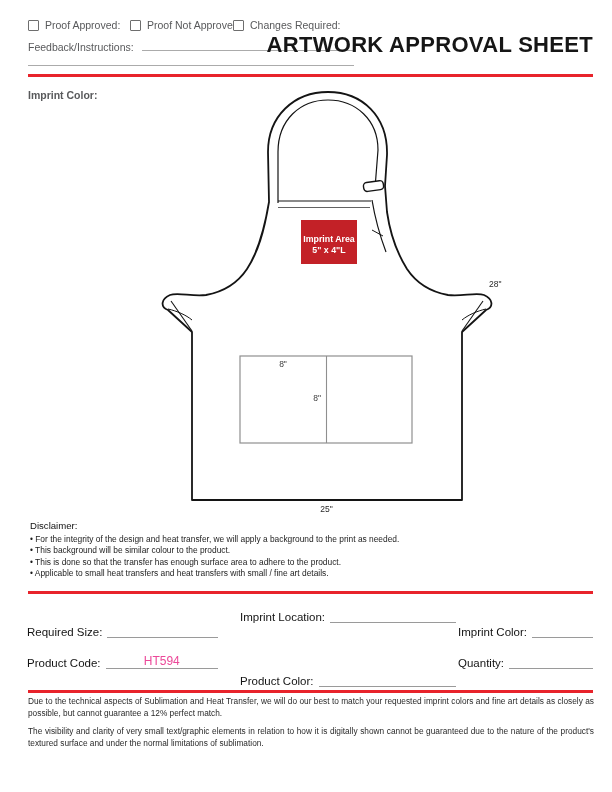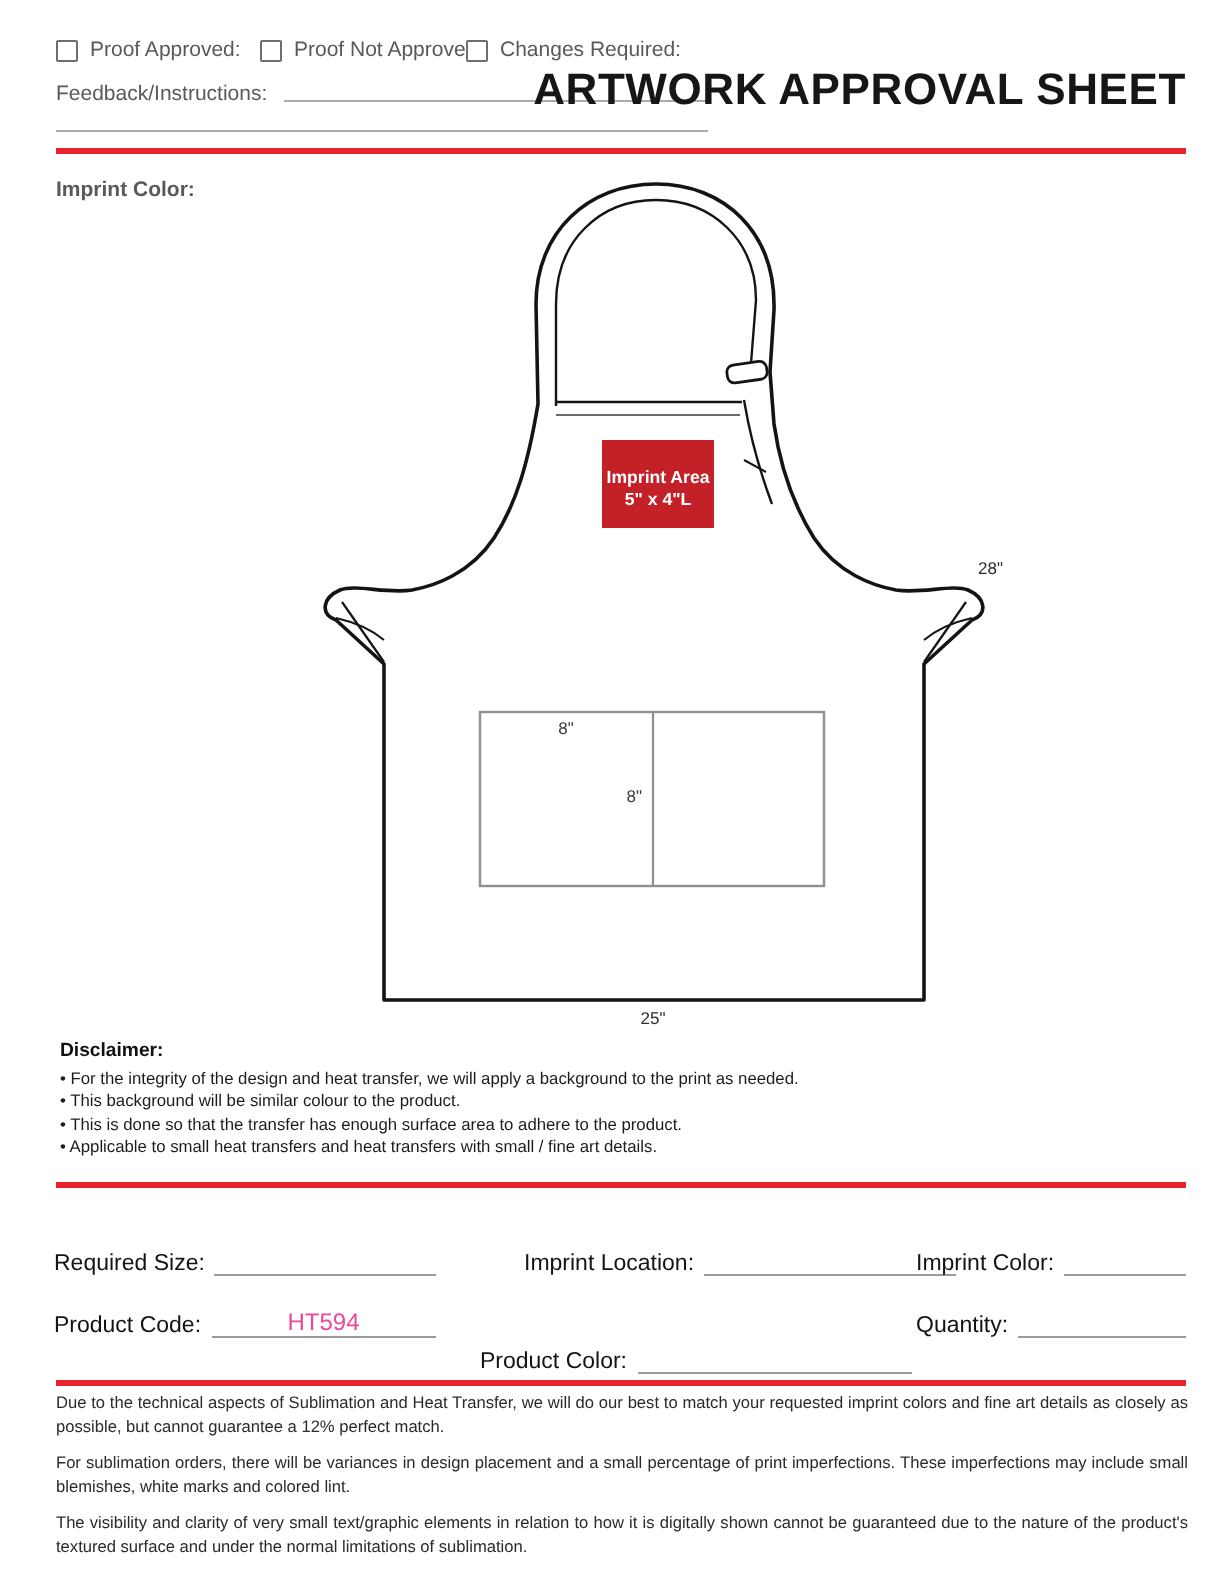--- a/index.html
+++ b/index.html
@@ -29,21 +29,21 @@
   .redline { background: #E8232B; height: 2.5px; width: 565px; left: 28px; }
 
   .imprint-color-label { font-weight: bold; font-size: 10.5px; color: #58595B; }
 
   
   svg.apron { position: absolute; left: 0; top: 0; }
   svg text { font-family: "Liberation Sans", sans-serif; }
 
   
   .disclaimer { left: 30px; top: 520px; width: 556px; }
-  .disclaimer-heading { font-size: 9.6px; font-weight: bold; color: #111; margin-bottom: 3px; }
+  .disclaimer-heading { font-size: 9.6px; font-weight: normal; color: #111; margin-bottom: 3px; }
   .disclaimer-bullet { font-size: 8.4px; line-height: 11.4px; color: #1c1c1c; }
 
   
   .field-cell { display: flex; align-items: flex-end; height: 17px; }
   .field-label { font-size: 11.5px; color: #141414; white-space: nowrap; padding-right: 5px; }
   .field-line {
     flex: 1; border-bottom: 1px solid #9a9a9a;
     text-align: center; font-size: 12px; line-height: 13px; color: #ec4899;
   }
 
@@ -139,21 +139,21 @@
   <div class="disclaimer-bullet">• This is done so that the transfer has enough surface area to adhere to the product.</div>
   <div class="disclaimer-bullet">• Applicable to small heat transfers and heat transfers with small / fine art details.</div>
 </div>
 
 <div class="abs redline" style="top:591px;"></div>
 
 <div class="abs field-cell" style="left:27px; top:621px; width:191px;">
   <span class="field-label">Required Size:</span>
   <span class="field-line"></span>
 </div>
-<div class="abs field-cell" style="left:240px; top:621px; width:216px;margin-left:22px;">
+<div class="abs field-cell" style="left:240px; top:606px; width:216px;">
   <span class="field-label">Imprint Location:</span>
   <span class="field-line"></span>
 </div>
 <div class="abs field-cell" style="left:458px; top:621px; width:135px;">
   <span class="field-label">Imprint Color:</span>
   <span class="field-line"></span>
 </div>
 
 <div class="abs field-cell" style="left:27px; top:652px; width:191px;">
   <span class="field-label">Product Code:</span>
@@ -165,15 +165,14 @@
 </div>
 <div class="abs field-cell" style="left:458px; top:652px; width:135px;">
   <span class="field-label">Quantity:</span>
   <span class="field-line"></span>
 </div>
 
 <div class="abs redline" style="top:690px;"></div>
 
 <div class="abs legal">
   <p>Due to the technical aspects of Sublimation and Heat Transfer, we will do our best to match your requested imprint colors and fine art details as closely as possible, but cannot guarantee a 12% perfect match.</p>
-  <p>For sublimation orders, there will be variances in design placement and a small percentage of print imperfections. These imperfections may include small blemishes, white marks and colored lint.</p>
   <p>The visibility and clarity of very small text/graphic elements in relation to how it is digitally shown cannot be guaranteed due to the nature of the product's textured surface and under the normal limitations of sublimation.</p>
 </div>
 
 </body></html>

